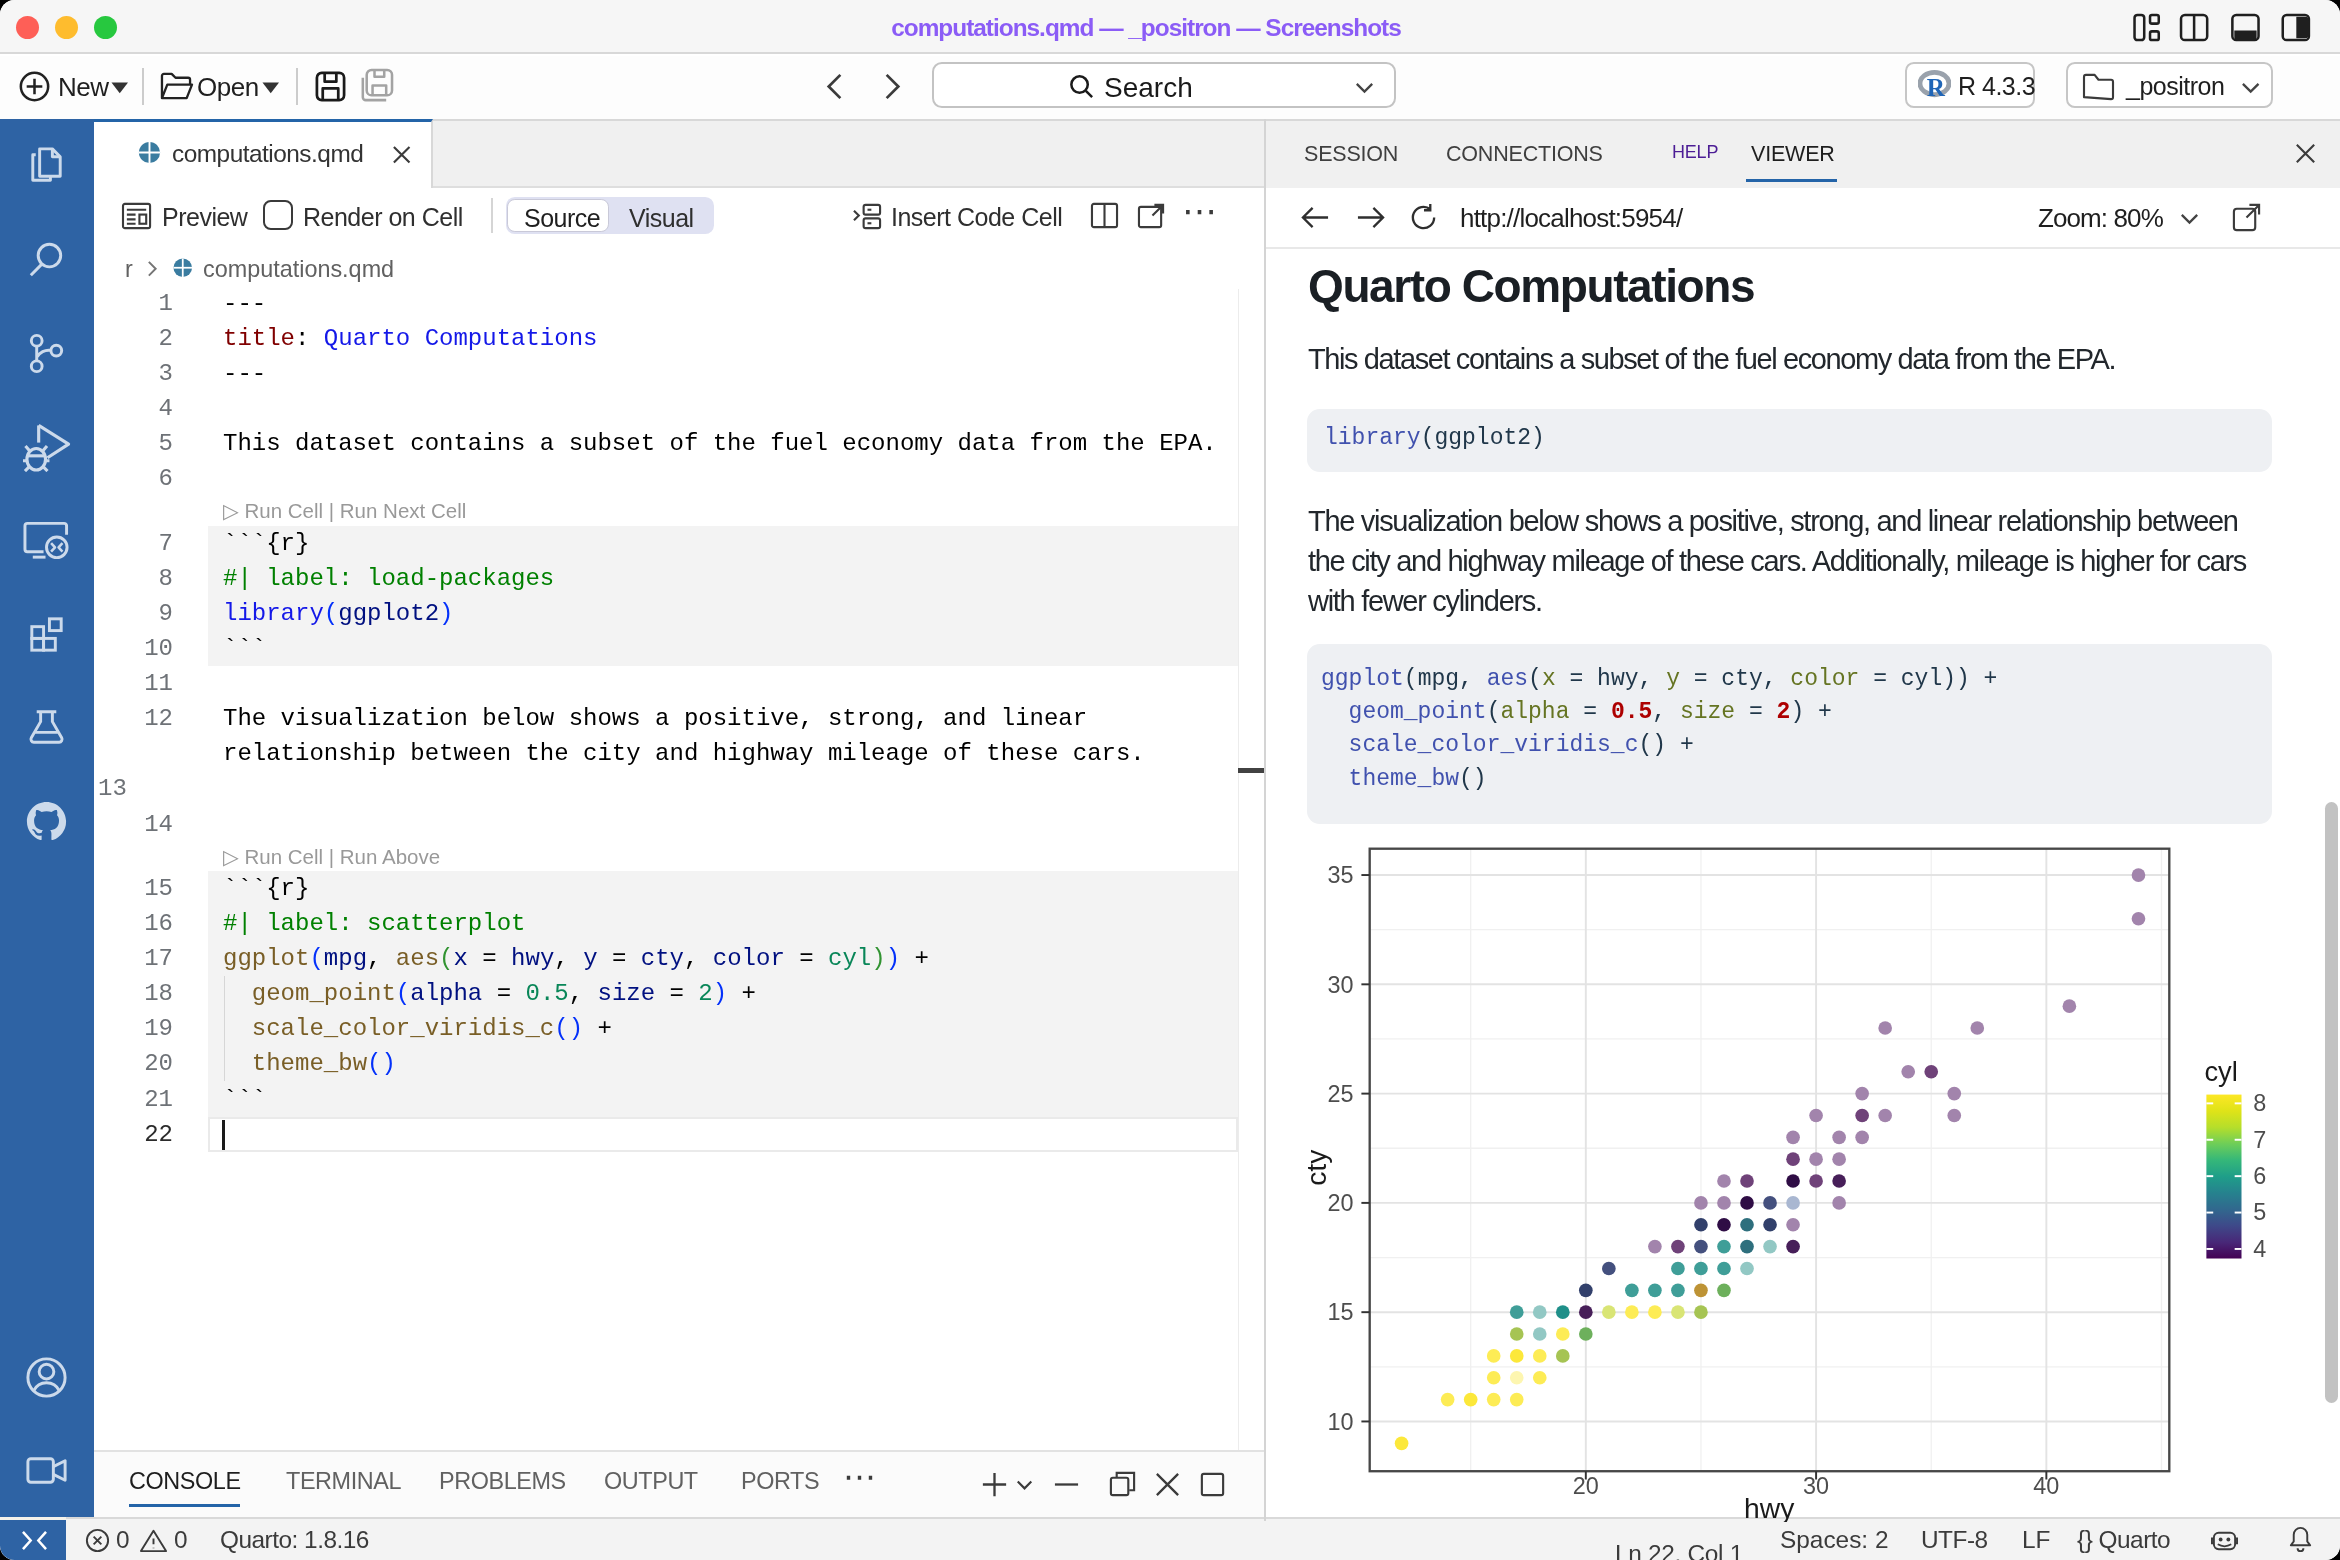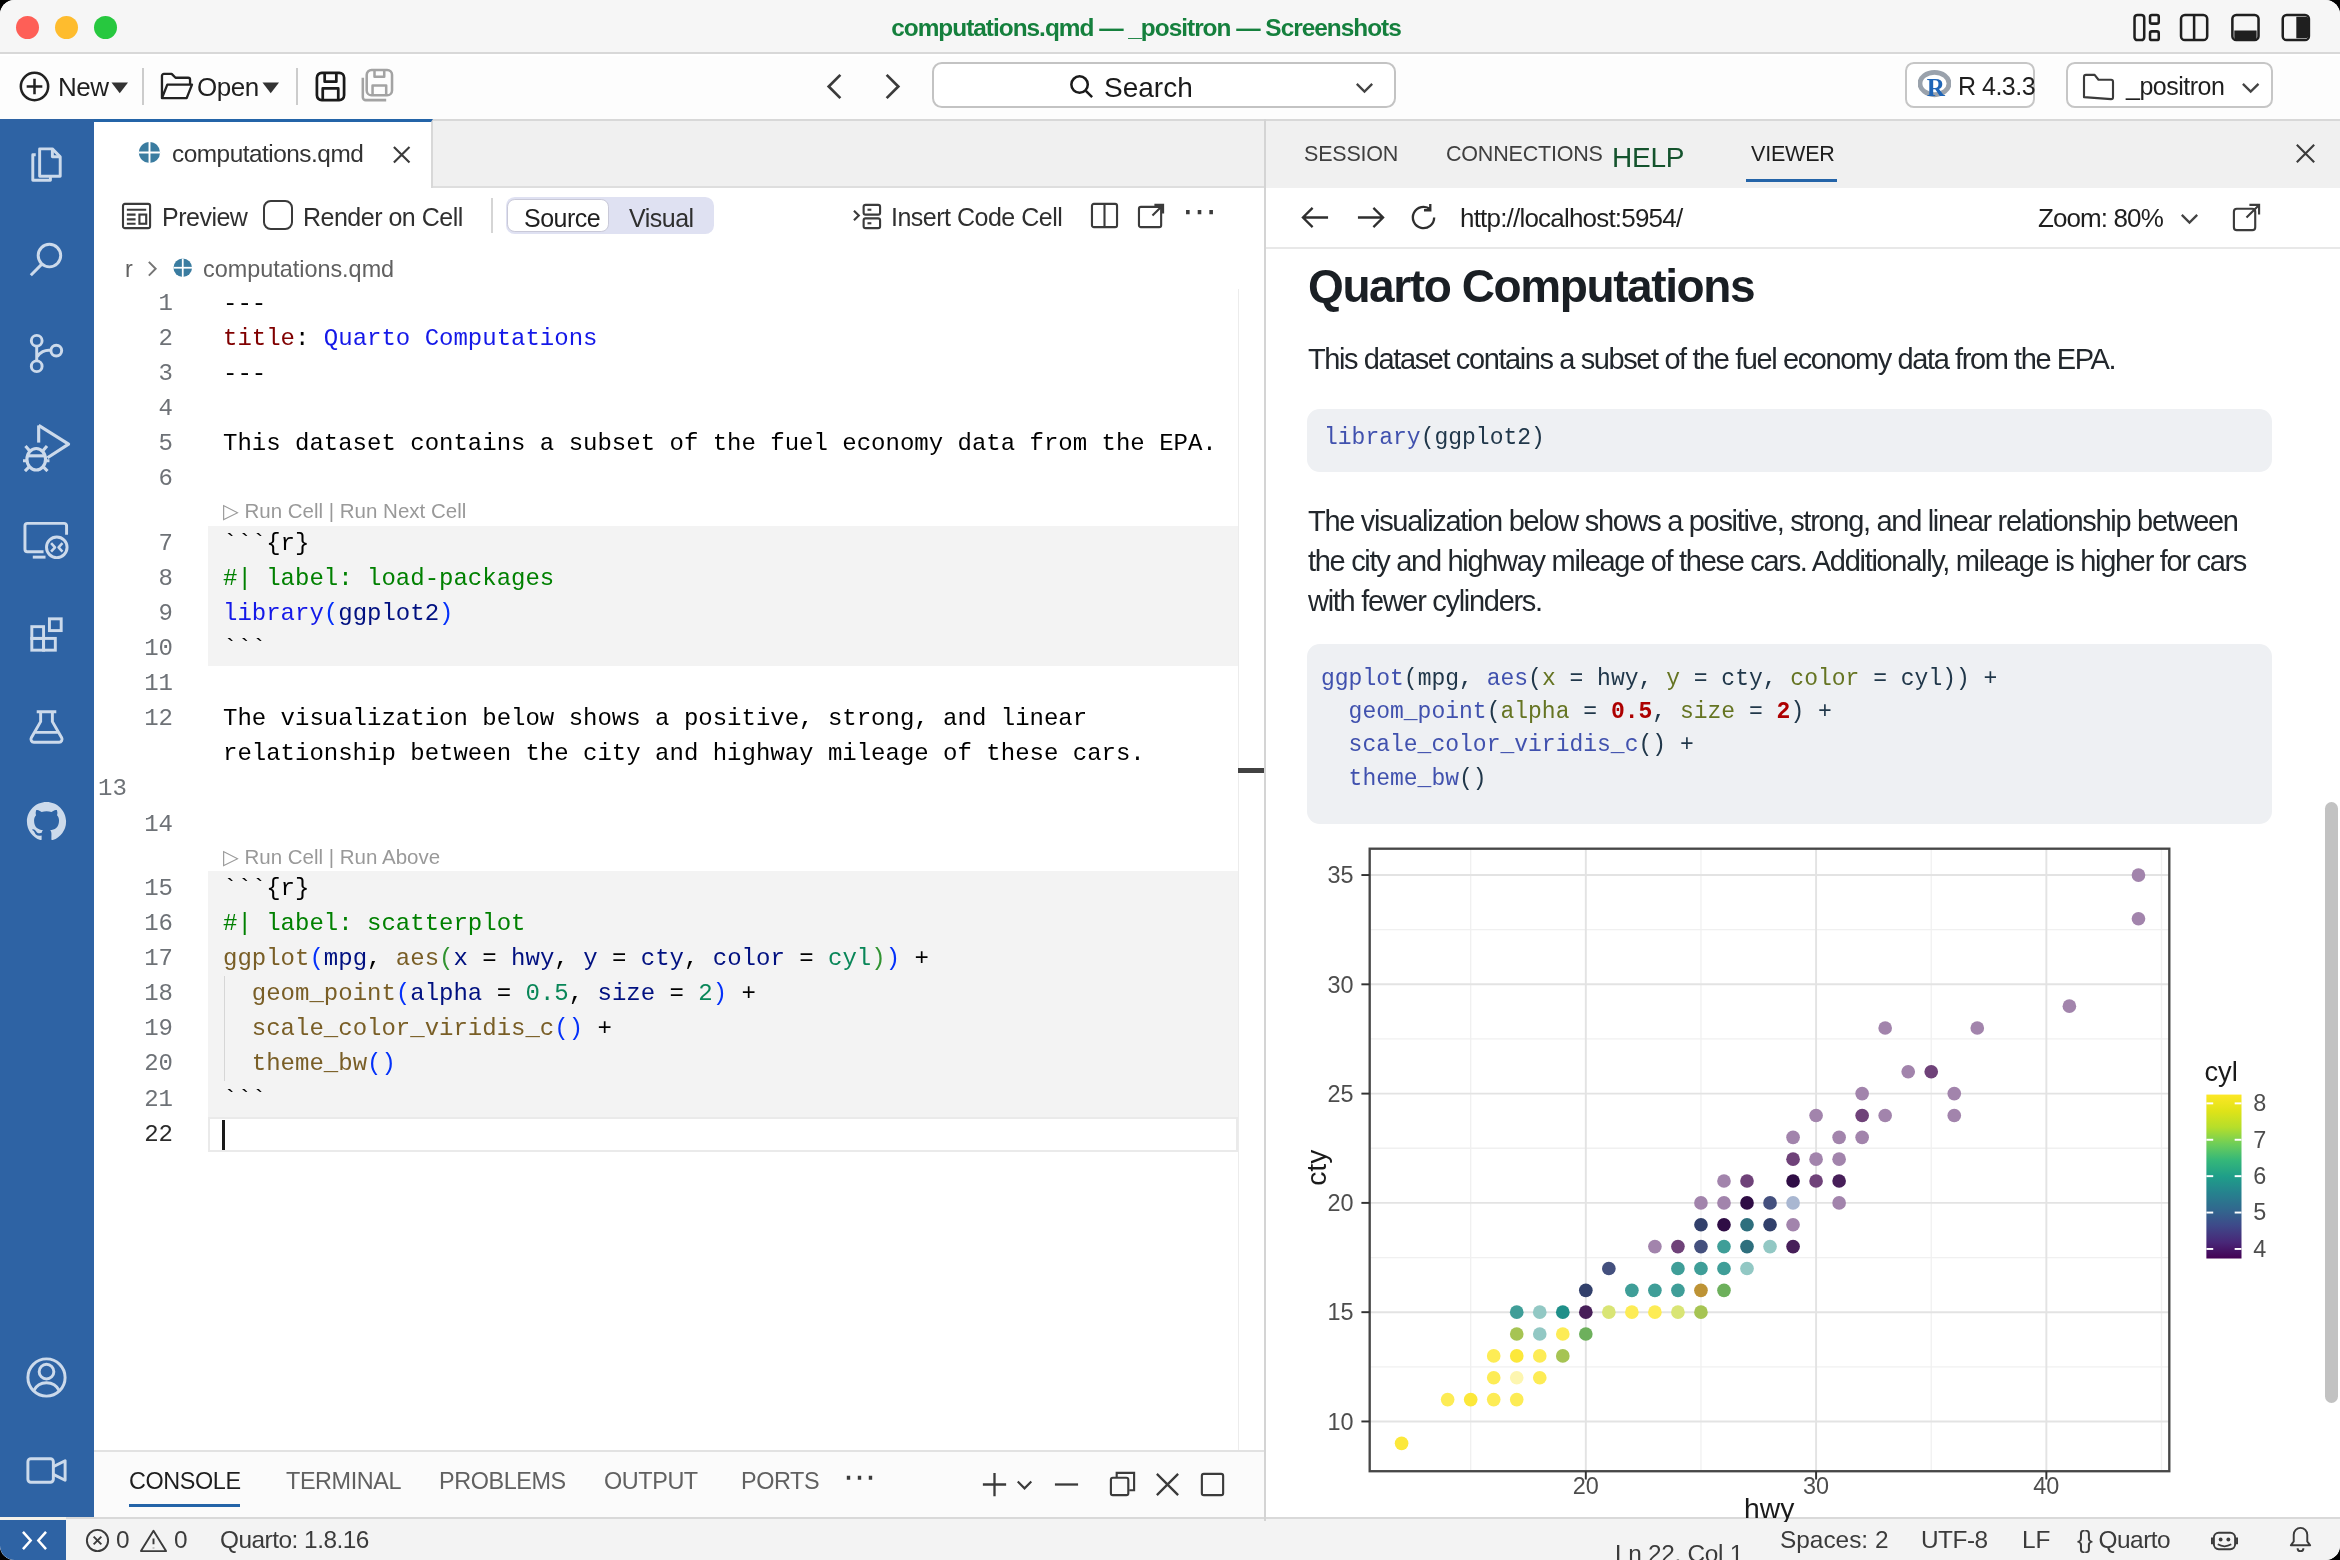--- a/index.html
+++ b/index.html
@@ -13,21 +13,21 @@
   .vc { font-family:"Liberation Mono",monospace; font-size:23px; height:33px; line-height:33px; white-space:pre; }
 </style>
 </head>
 <body>
 <div id="win">
 
   <div class="abs" style="left:0;top:0;width:2341px;height:54px;background:#f6f6f6;border-bottom:2px solid #d8d8d8;"></div>
   <div class="abs" style="left:15.6px;top:15.6px;width:23.4px;height:23.4px;border-radius:50%;background:#fe5f57;"></div>
   <div class="abs" style="left:55px;top:15.6px;width:23.4px;height:23.4px;border-radius:50%;background:#febc2e;"></div>
   <div class="abs" style="left:94px;top:15.6px;width:23.4px;height:23.4px;border-radius:50%;background:#27c83f;"></div>
-  <div class="abs" style="left:0;top:13.7px;width:2292px;text-align:center;font-size:24.4px;letter-spacing:-1px;font-weight:bold;color:#15803d;">computations.qmd — _positron — Screenshots</div>
+  <div class="abs" style="left:0;top:13.7px;width:2292px;text-align:center;font-size:24.4px;letter-spacing:-1px;font-weight:bold;color:#8b5cf6;">computations.qmd — _positron — Screenshots</div>
 
   <svg class="abs" style="left:2131px;top:11.7px;" width="195" height="31" viewBox="0 0 200 32">
     <g stroke="#1f1f1f" stroke-width="2.6" fill="none">
       <rect x="3" y="3" width="10" height="26" rx="3"></rect>
       <rect x="19" y="3" width="9" height="9" rx="2"></rect>
         <rect x="19" y="20" width="9" height="9" rx="2"></rect>
       <rect x="51" y="3" width="27" height="26" rx="4"></rect>
         <line x1="64.5" y1="3" x2="64.5" y2="29"></line>
       <rect x="104" y="3" width="27" height="26" rx="4"></rect>
       <rect x="156" y="3" width="27" height="26" rx="4"></rect>
@@ -335,21 +335,21 @@
   </svg>
   <svg class="abs" style="left:2286px;top:1525px" width="29" height="29" viewBox="0 0 30 30">
       <path d="M15 3 a7 7 0 0 1 7 7 v7 l3 4 H5 l3 -4 v-7 a7 7 0 0 1 7 -7 z" stroke="#3b3b3b" stroke-width="2" fill="none" stroke-linejoin="round"></path>
       <path d="M12 24 a3 3 0 0 0 6 0" stroke="#3b3b3b" stroke-width="2" fill="none"></path>
     </svg>
 
   <div class="abs" style="left:1264px;top:119px;width:1077px;height:69px;background:#f0f0f0;border-top:2px solid #d8d8d8;"></div>
   <div class="abs" style="left:1264px;top:119px;width:2px;height:1402px;background:#d4d4d4;"></div>
   <div class="abs" style="left:1304px;top:142px;font-size:21.5px;letter-spacing:-0.2px;color:#3f3f3f;">SESSION</div>
   <div class="abs" style="left:1446px;top:142px;font-size:21.5px;letter-spacing:-0.2px;color:#3f3f3f;">CONNECTIONS</div>
-  <div class="abs" style="left:1612px;top:142px;font-size:28px;letter-spacing:-0.2px;color:#14532d;">HELP</div>
+  <div class="abs" style="left:1672px;top:142px;font-size:18px;letter-spacing:-0.2px;color:#4c1d95;">HELP</div>
   <div class="abs" style="left:1751px;top:142px;font-size:21.5px;letter-spacing:-0.2px;color:#1f1f1f;">VIEWER</div>
   <div class="abs" style="left:1746px;top:179px;width:91px;height:2.9px;background:#2464a8;"></div>
   <svg class="abs" style="left:2292px;top:140px" width="27" height="27" viewBox="0 0 28 28">
       <path d="M5 5 L23 23 M23 5 L5 23" stroke="#3b3b3b" stroke-width="2.2"></path>
     </svg>
 
   <svg class="abs" style="left:1299px;top:203px" width="33" height="29" viewBox="0 0 34 30">
       <path d="M30 15 H4 M14 5 L4 15 l10 10" stroke="#2f2f2f" stroke-width="2.4" fill="none"></path>
     </svg>
   <svg class="abs" style="left:1354px;top:203px" width="33" height="29" viewBox="0 0 34 30">

